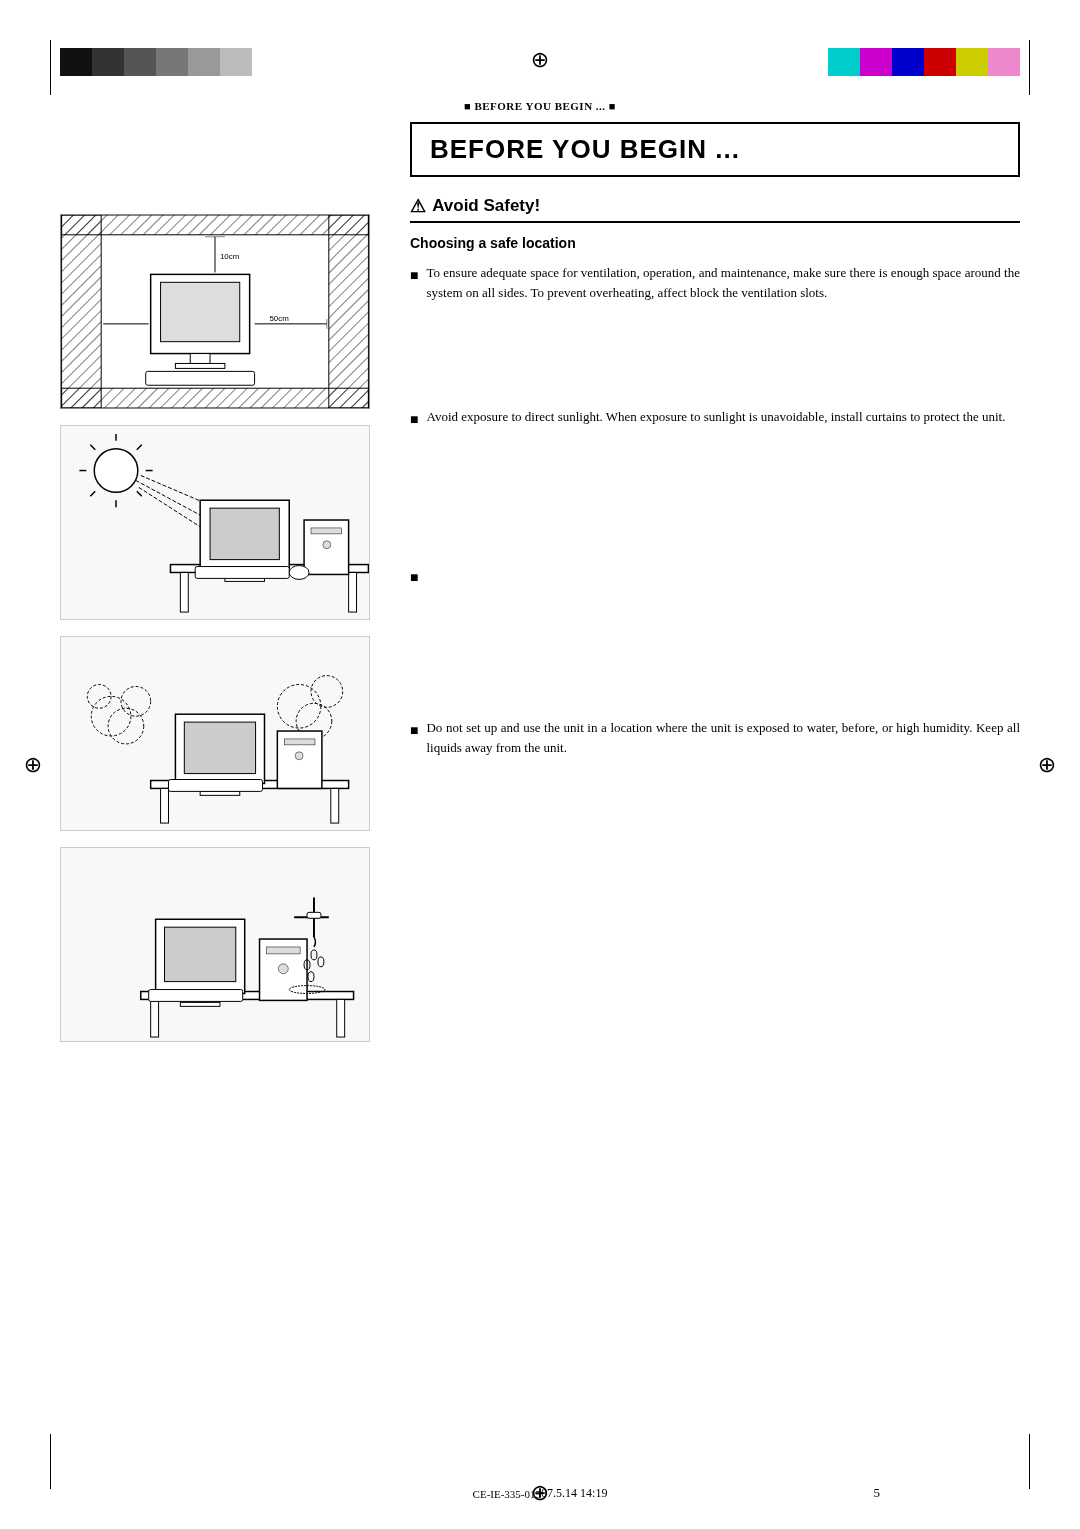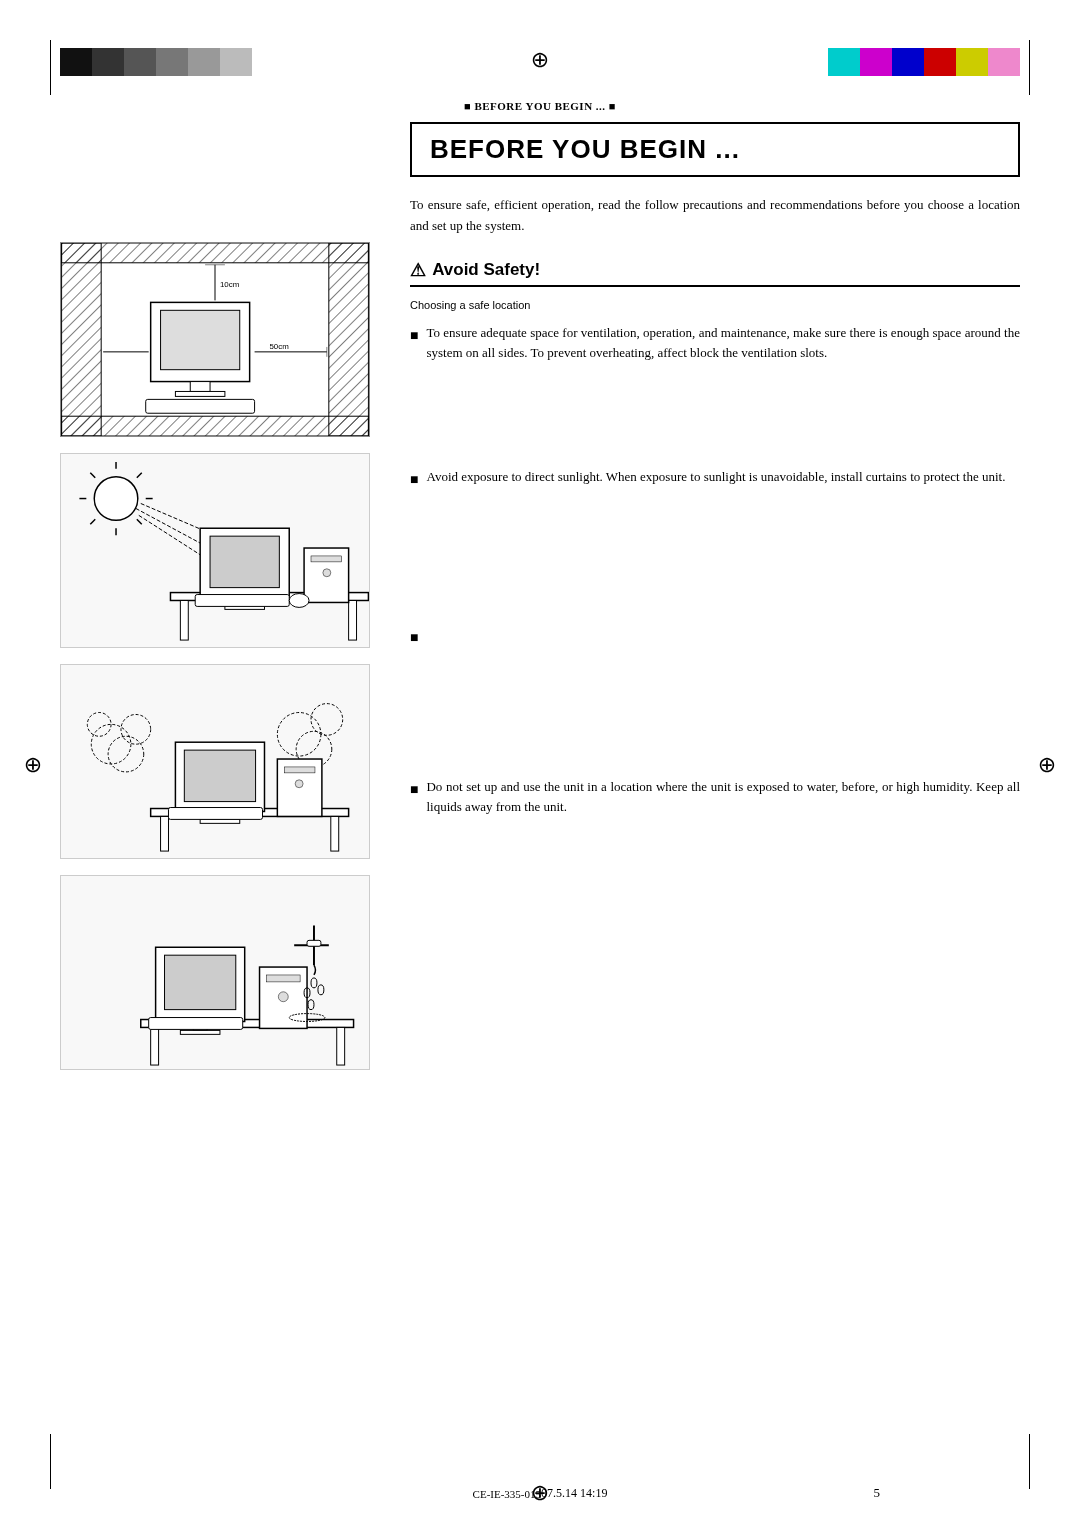--- a/index.html
+++ b/index.html
@@ -126,21 +126,21 @@
     
     .main-layout {
       display: flex;
       gap: 30px;
       margin-top: 10px;
     }
 
     .left-column {
       width: 320px;
       flex-shrink: 0;
-      margin-top: 120px;
+      margin-top: 92px;
     }
 
     .right-column {
       flex: 1;
     }
 
     
     .page-title-box {
       border: 2px solid #000;
       padding: 10px 18px;
@@ -171,22 +171,22 @@
       margin-bottom: 12px;
       display: flex;
       align-items: center;
       gap: 6px;
     }
     .warning-triangle {
       font-size: 18px;
     }
 
     .sub-heading {
-      font-size: 11px;
-      font-weight: normal;
+      font-size: 14px;
+      font-weight: bold;
       font-family: Arial, sans-serif;
       margin-bottom: 12px;
     }
 
     
     .bullet-item {
       display: flex;
       gap: 8px;
       margin-bottom: 14px;
       font-size: 13px;
@@ -448,21 +448,20 @@
       </div>
 
     </div>
 
     <div class="right-column">
 
       <div class="page-title-box">
         <h1>BEFORE YOU BEGIN ...</h1>
       </div>
 
-      <p class="intro-text">To ensure safe, efficient operation, read the follow precautions and recommendations before you choose a location and set up the system.</p>
 
       <div class="work-safety-heading">
         <span class="warning-triangle">⚠</span>
         <span>Avoid Safety!</span>
       </div>
 
       <div class="sub-heading">Choosing a safe location</div>
 
       <div class="bullet-item">
         <span class="bullet-square">■</span>

